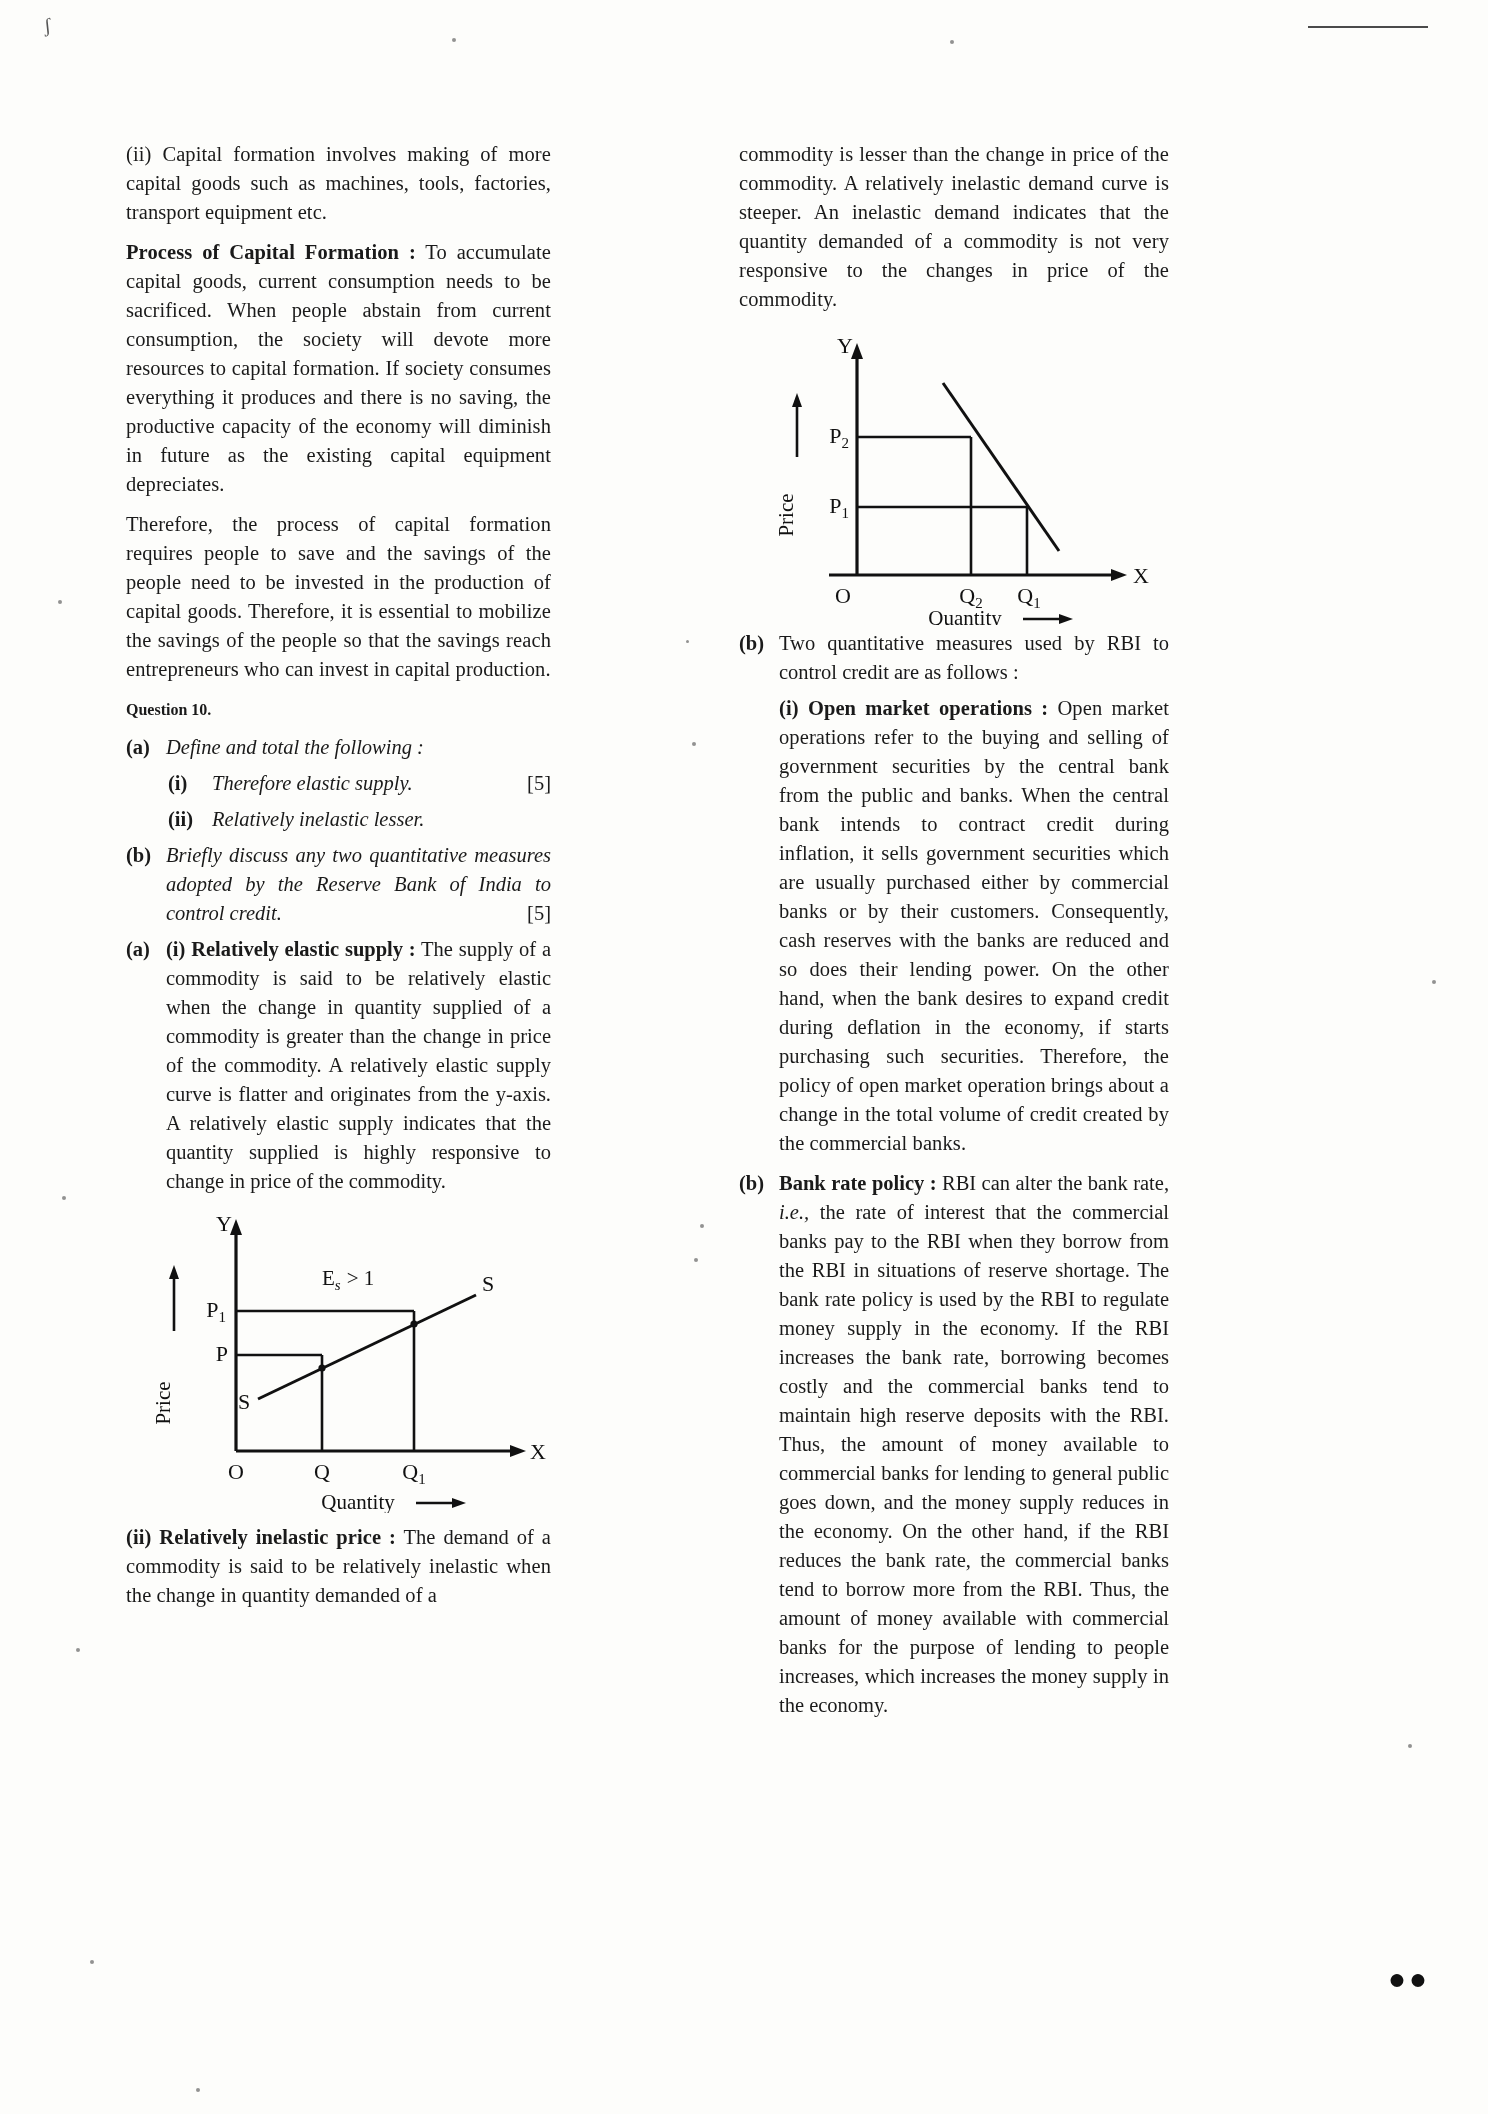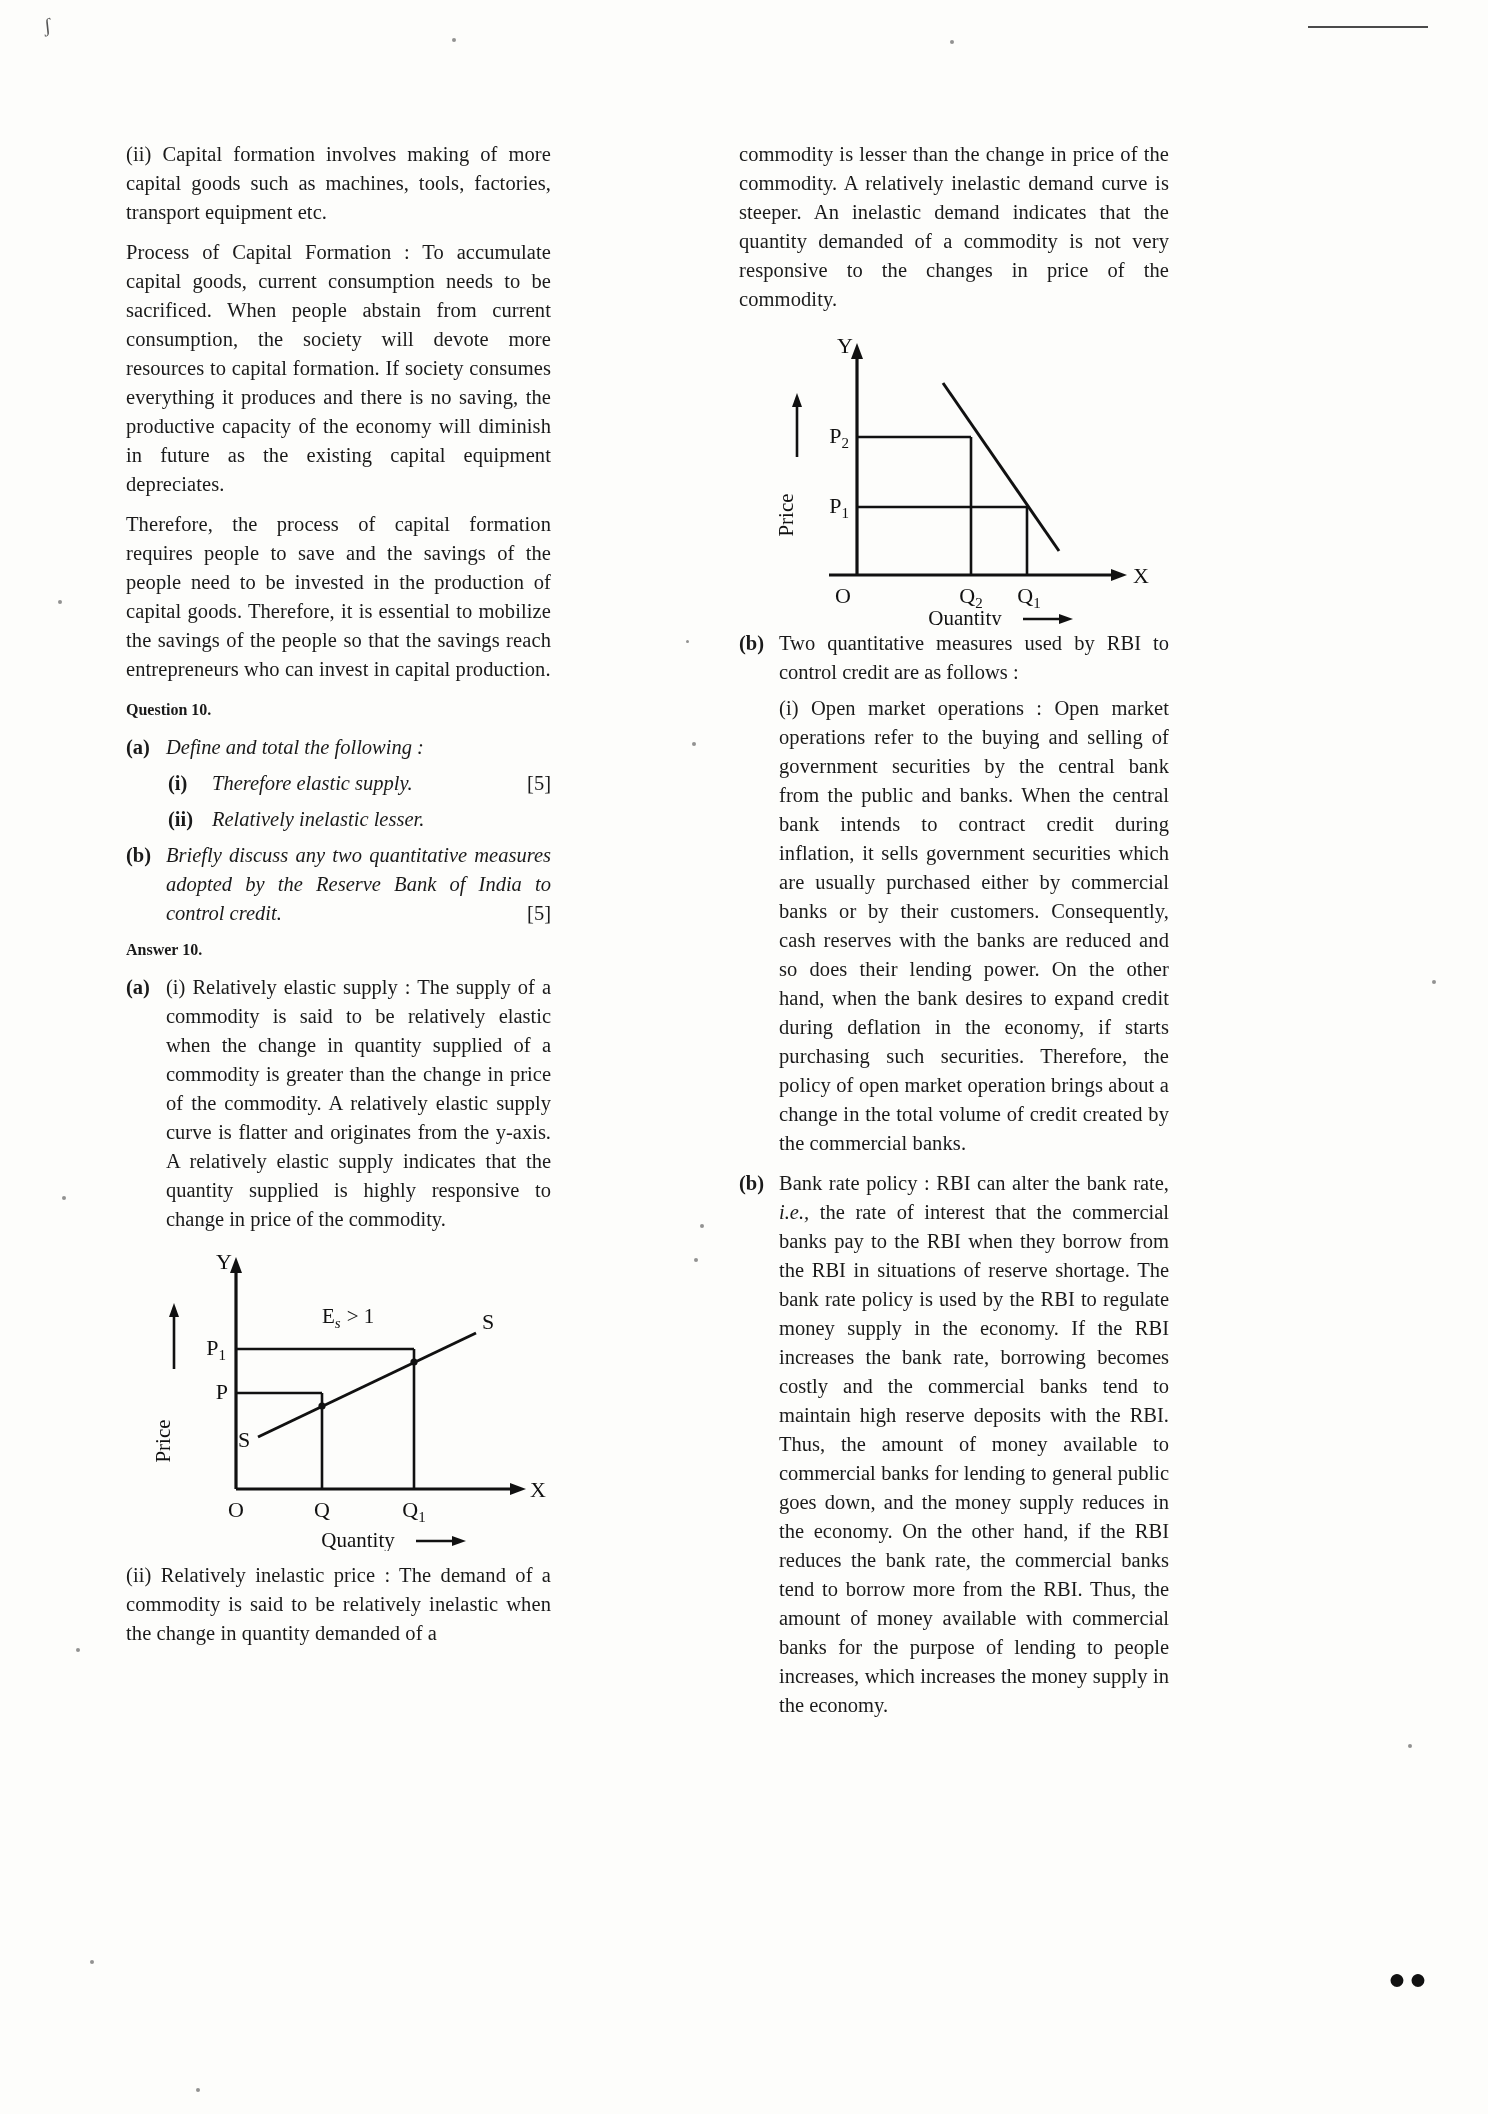--- a/index.html
+++ b/index.html
@@ -59,21 +59,21 @@
   .col-right { left: 735px;  width: 430px; }
 
   p.body, div.body {
     margin: 0 0 11px 0;
     font-size: 20.5px;
     line-height: 29px;
     text-align: justify;
     text-justify: inter-word;
     letter-spacing: .1px;
   }
-  .b { font-weight: normal; }
+  .b { font-weight: bold; }
   .i { font-style: italic; }
 
   .heading {
     margin: 0 0 8px 0;
     font-size: 16px;
     line-height: 30px;
     font-weight: bold;
   }
 
   
@@ -181,21 +181,20 @@
       </div>
 
       <div class="qrow">
         <span class="tag">(b)</span>
         <span class="txt i">
           <span>Briefly discuss any two quantitative measures adopted by the Reserve Bank of India to control credit.</span>
           <span class="marks b">[5]</span>
         </span>
       </div>
 
-      <div class="heading" style="margin-top:6px;">Answer 10.</div>
 
       <div class="qrow">
         <span class="tag">(a)</span>
         <span class="txt">
           <span class="b">(i)</span>
           <span class="b">Relatively elastic supply :</span><span> The supply of a commodity is said to be relatively elastic when the change in quantity supplied of a commodity is greater than the change in price of the commodity. A relatively elastic supply curve is flatter and originates from the y-axis. A relatively elastic supply indicates that the quantity supplied is highly responsive to change in price of the commodity.</span>
         </span>
       </div>
 
       <div class="figure fig-supply">

